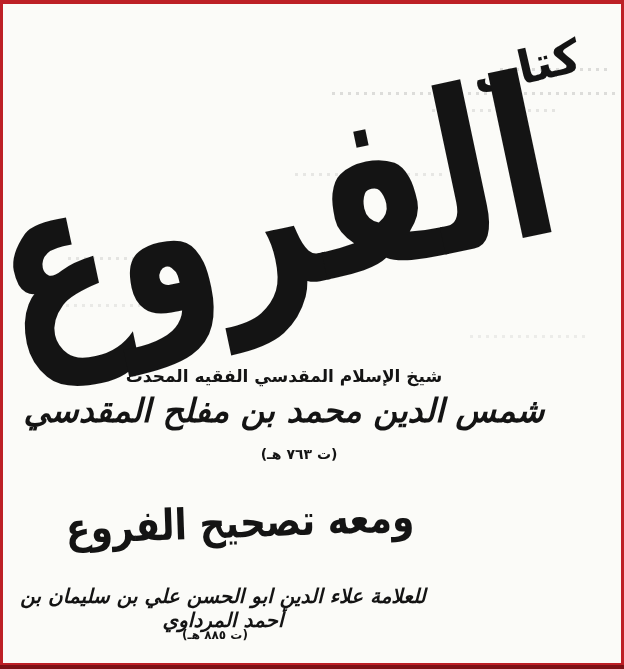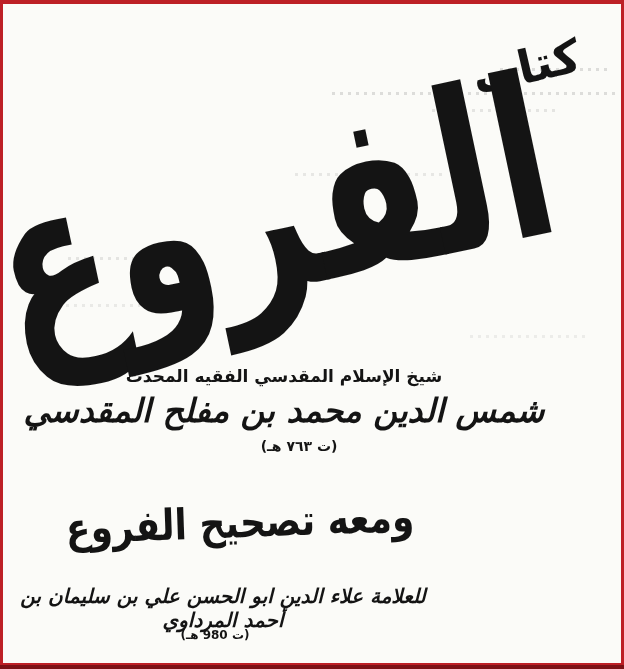--- a/index.html
+++ b/index.html
@@ -99,21 +99,21 @@
     font-size: 17px;
     font-weight: bold;
   }
   .author-name {
     margin-top: 5px;
     font-size: 33px;
     font-weight: bold;
     font-style: italic;
   }
   .death-1 {
-    margin-top: 8px;
+    margin-top: 16px;
     margin-left: 30px;
     font-size: 14px;
     font-weight: bold;
   }
   
   .with-it {
     position: absolute;
     top: 502px;
     left: 0;
     width: 480px;
@@ -162,19 +162,19 @@
   <div class="author-block">
     <div class="honorific arabic" lang="ar">شيخ الإسلام المقدسي الفقيه المحدث</div>
     <div class="author-name arabic" lang="ar">شمس الدين محمد بن مفلح المقدسي</div>
     <div class="death-1 arabic" lang="ar">(ت ٧٦٣ هـ)</div>
   </div>
 
   <div class="with-it arabic" lang="ar">ومعه تصحيح الفروع</div>
 
   <div class="companion-author arabic" lang="ar">للعلامة علاء الدين ابو الحسن علي بن سليمان بن أحمد المرداوي</div>
 
-  <div class="death-2 arabic" lang="ar">(ت 980 هـ)</div>
+  <div class="death-2 arabic" lang="ar">(ت ٨٨٥ هـ)</div>
 
   <div class="frame"></div>
   <div class="bottom-line"></div>
   <div class="bottom-dark"></div>
 
 </div>
 
 </body></html>

